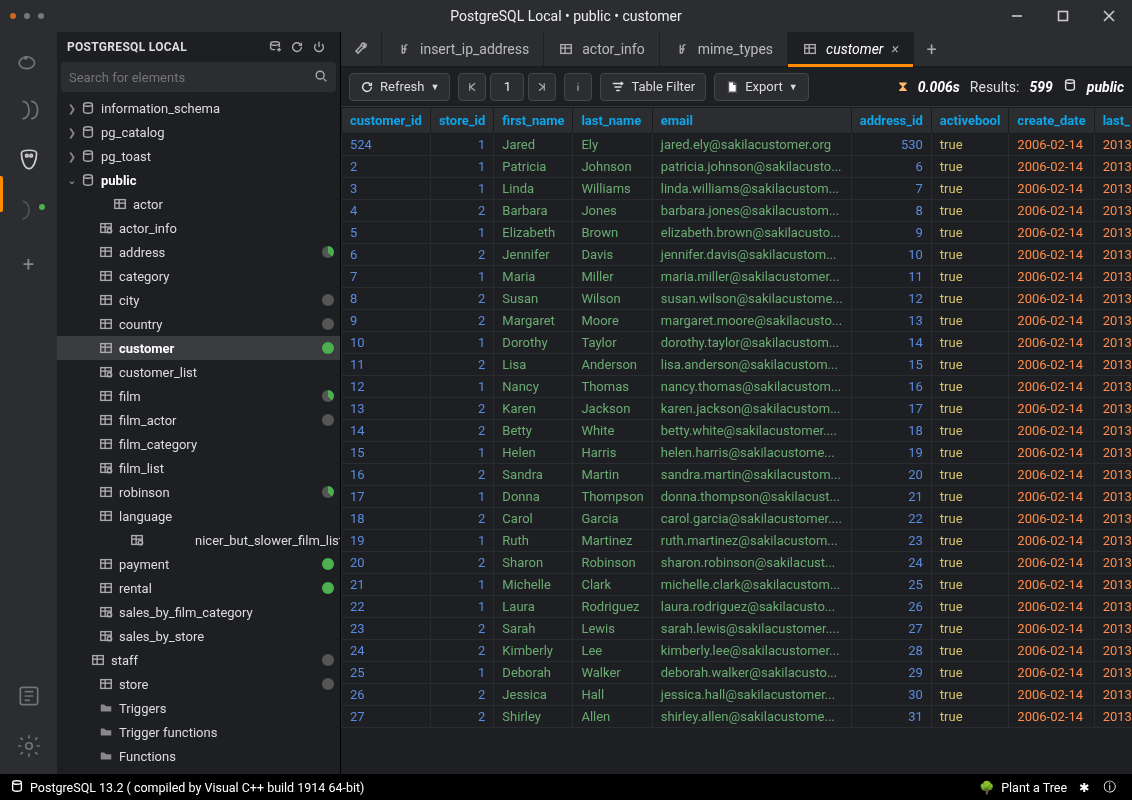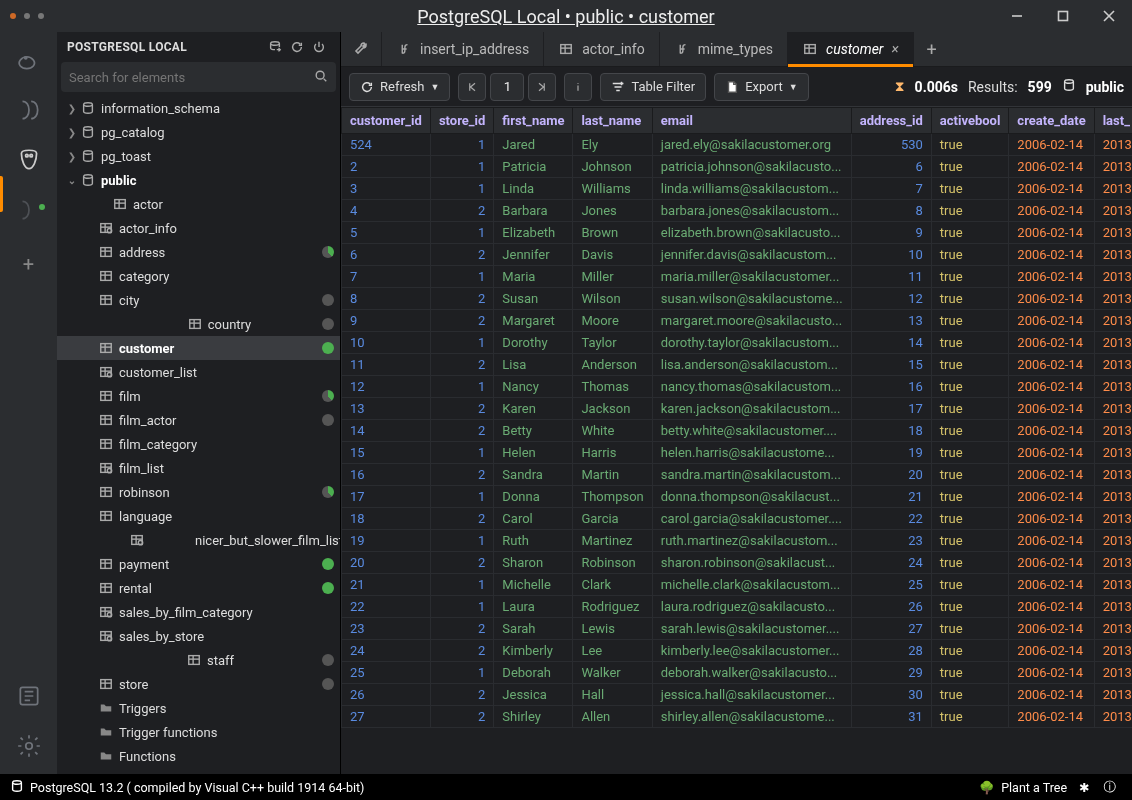--- a/index.html
+++ b/index.html
@@ -1,20 +1,20 @@
 <!DOCTYPE html>
 <html><head>
 <meta charset="utf-8">
 <style>
   * { box-sizing: border-box; margin: 0; padding: 0; font-family: -apple-system, "Segoe UI", Roboto, Arial, sans-serif; }
   body { width: 1132px; height: 800px; background: #1e1f22; color: #ccc; overflow: hidden; font-size: 13px; position: relative; user-select: none; }
 
   
   .titlebar { height: 32px; background: #2b2d30; display: flex; align-items: center; justify-content: center; position: relative; }
-  .titlebar .title { color: #eee; font-size: 18px; text-decoration: underline; }
+  .titlebar .title { color: #eee; font-size: 14px; }
   .winbtns { position: absolute; right: 0; top: 0; height: 32px; display: flex; }
   .winbtn { width: 46px; height: 32px; display: flex; align-items: center; justify-content: center; color: #ccc; }
   .winbtn svg { width: 14px; height: 14px; }
   .traffic { position: absolute; left: 10px; top: 0; height: 32px; display: flex; align-items: center; gap: 8px; }
   .dot { width: 6px; height: 6px; border-radius: 50%; background: #777; }
   .dot.o { background: #ce6926; }
 
   .shell { display: flex; height: calc(100% - 32px - 26px); }
 
   
@@ -58,28 +58,28 @@
   .tabs .plus { width: 36px; display:flex;align-items:center;justify-content:center;color:#aaa;font-size:18px;}
 
   .toolbar { height: 40px; display: flex; align-items: center; padding: 0 8px; gap: 8px; border-bottom: 1px solid #323438;}
   .btn { height: 28px; border: 1px solid #44464a; background: #2b2d30; border-radius: 4px; display: flex; align-items: center; padding: 0 10px; gap: 6px; color: #ddd; font-size: 13px;}
   .btn .ico { width:14px;height:14px;display:inline-flex;align-items:center;justify-content:center;}
   .pager { display:flex; gap:4px; align-items:center;}
   .pager .pbtn { width:28px;height:28px;border:1px solid #44464a;background:#2b2d30;border-radius:4px;display:flex;align-items:center;justify-content:center;color:#aaa;}
   .pager input { width:34px;height:28px;border:1px solid #44464a;background:#2b2d30;border-radius:4px;text-align:center;color:#eee;}
   .toolbar .spacer{flex:1;}
   .meta { display:flex;align-items:center;gap:10px;color:#ddd;font-size:14px;}
-  .meta b{color:#fff;font-weight:700;}
+  .meta b{color:#fff;font-weight:700;font-style:italic;}
   .meta .h{color:#ffb86c;}
 
   
   .gridwrap { flex:1; overflow:auto; }
   .gridwrap::-webkit-scrollbar{height:10px;width:10px;} .gridwrap::-webkit-scrollbar-thumb{background:#4f5157;border-radius:5px;}
   table.grid { border-collapse: collapse; font-size: 13px; min-width: 100%; }
-  .grid th { background:#2b2d30; color:#c4b5fd; text-align:left; font-weight:700; padding:5px 8px; border:1px solid #1a1b1d; position:sticky; top:0; white-space:nowrap;}
+  .grid th { background:#2b2d30; color:#0ea5e9; text-align:left; font-weight:700; padding:5px 8px; border:1px solid #1a1b1d; position:sticky; top:0; white-space:nowrap;}
   .grid td { padding:3px 8px; border:1px solid #2a2c30; white-space:nowrap; }
   .grid tr:nth-child(odd) td { background:#1e1f22;}
   .c-num { color:#5a8be0; text-align:right;}
   .c-numL { color:#5a8be0; text-align:left;}
   .c-str { color:#6aab73;}
   .c-date { color:#ff8c4a;}
   .c-bool { color:#d6c36a;}
 
   
   .status { position:absolute; left:0;right:0;bottom:0; height:26px; background:#000000; color:#fff; display:flex; align-items:center; padding:0 10px; font-size:12.5px;}
@@ -286,21 +286,21 @@
           <span class="nico">
             <svg viewBox="0 0 16 16" width="14" height="14">
               <rect x="2" y="3" width="12" height="10"></rect>
               <line x1="2" y1="7" x2="14" y2="7"></line>
               <line x1="7" y1="3" x2="7" y2="13"></line>
             </svg>
           </span>
           <span>city</span>
           <span class="pie  "></span>
         </div>
-        <div class="node" style="padding-left: 26px; justify-content: center;">
+        <div class="node" style="padding-left: 26px;">
           <span class="chev"></span>
           <span class="nico">
             <svg viewBox="0 0 16 16" width="14" height="14">
               <rect x="2" y="3" width="12" height="10"></rect>
               <line x1="2" y1="7" x2="14" y2="7"></line>
               <line x1="7" y1="3" x2="7" y2="13"></line>
             </svg>
           </span>
           <span>country</span>
           <span class="pie  "></span>
@@ -452,21 +452,21 @@
           <span class="nico">
             <svg viewBox="0 0 16 16" width="14" height="14">
               <rect x="2" y="3" width="12" height="10"></rect>
               <line x1="2" y1="7" x2="14" y2="7"></line>
               <line x1="7" y1="3" x2="7" y2="13"></line>
               <circle cx="12" cy="11" r="2.5"></circle>
             </svg>
           </span>
           <span>sales_by_store</span>
         </div>
-        <div class="node" style="padding-left: 8px; justify-content: center;">
+        <div class="node" style="padding-left: 18px;">
           <span class="chev"></span>
           <span class="nico">
             <svg viewBox="0 0 16 16" width="14" height="14">
               <rect x="2" y="3" width="12" height="10"></rect>
               <line x1="2" y1="7" x2="14" y2="7"></line>
               <line x1="7" y1="3" x2="7" y2="13"></line>
             </svg>
           </span>
           <span>staff</span>
           <span class="pie  "></span>

